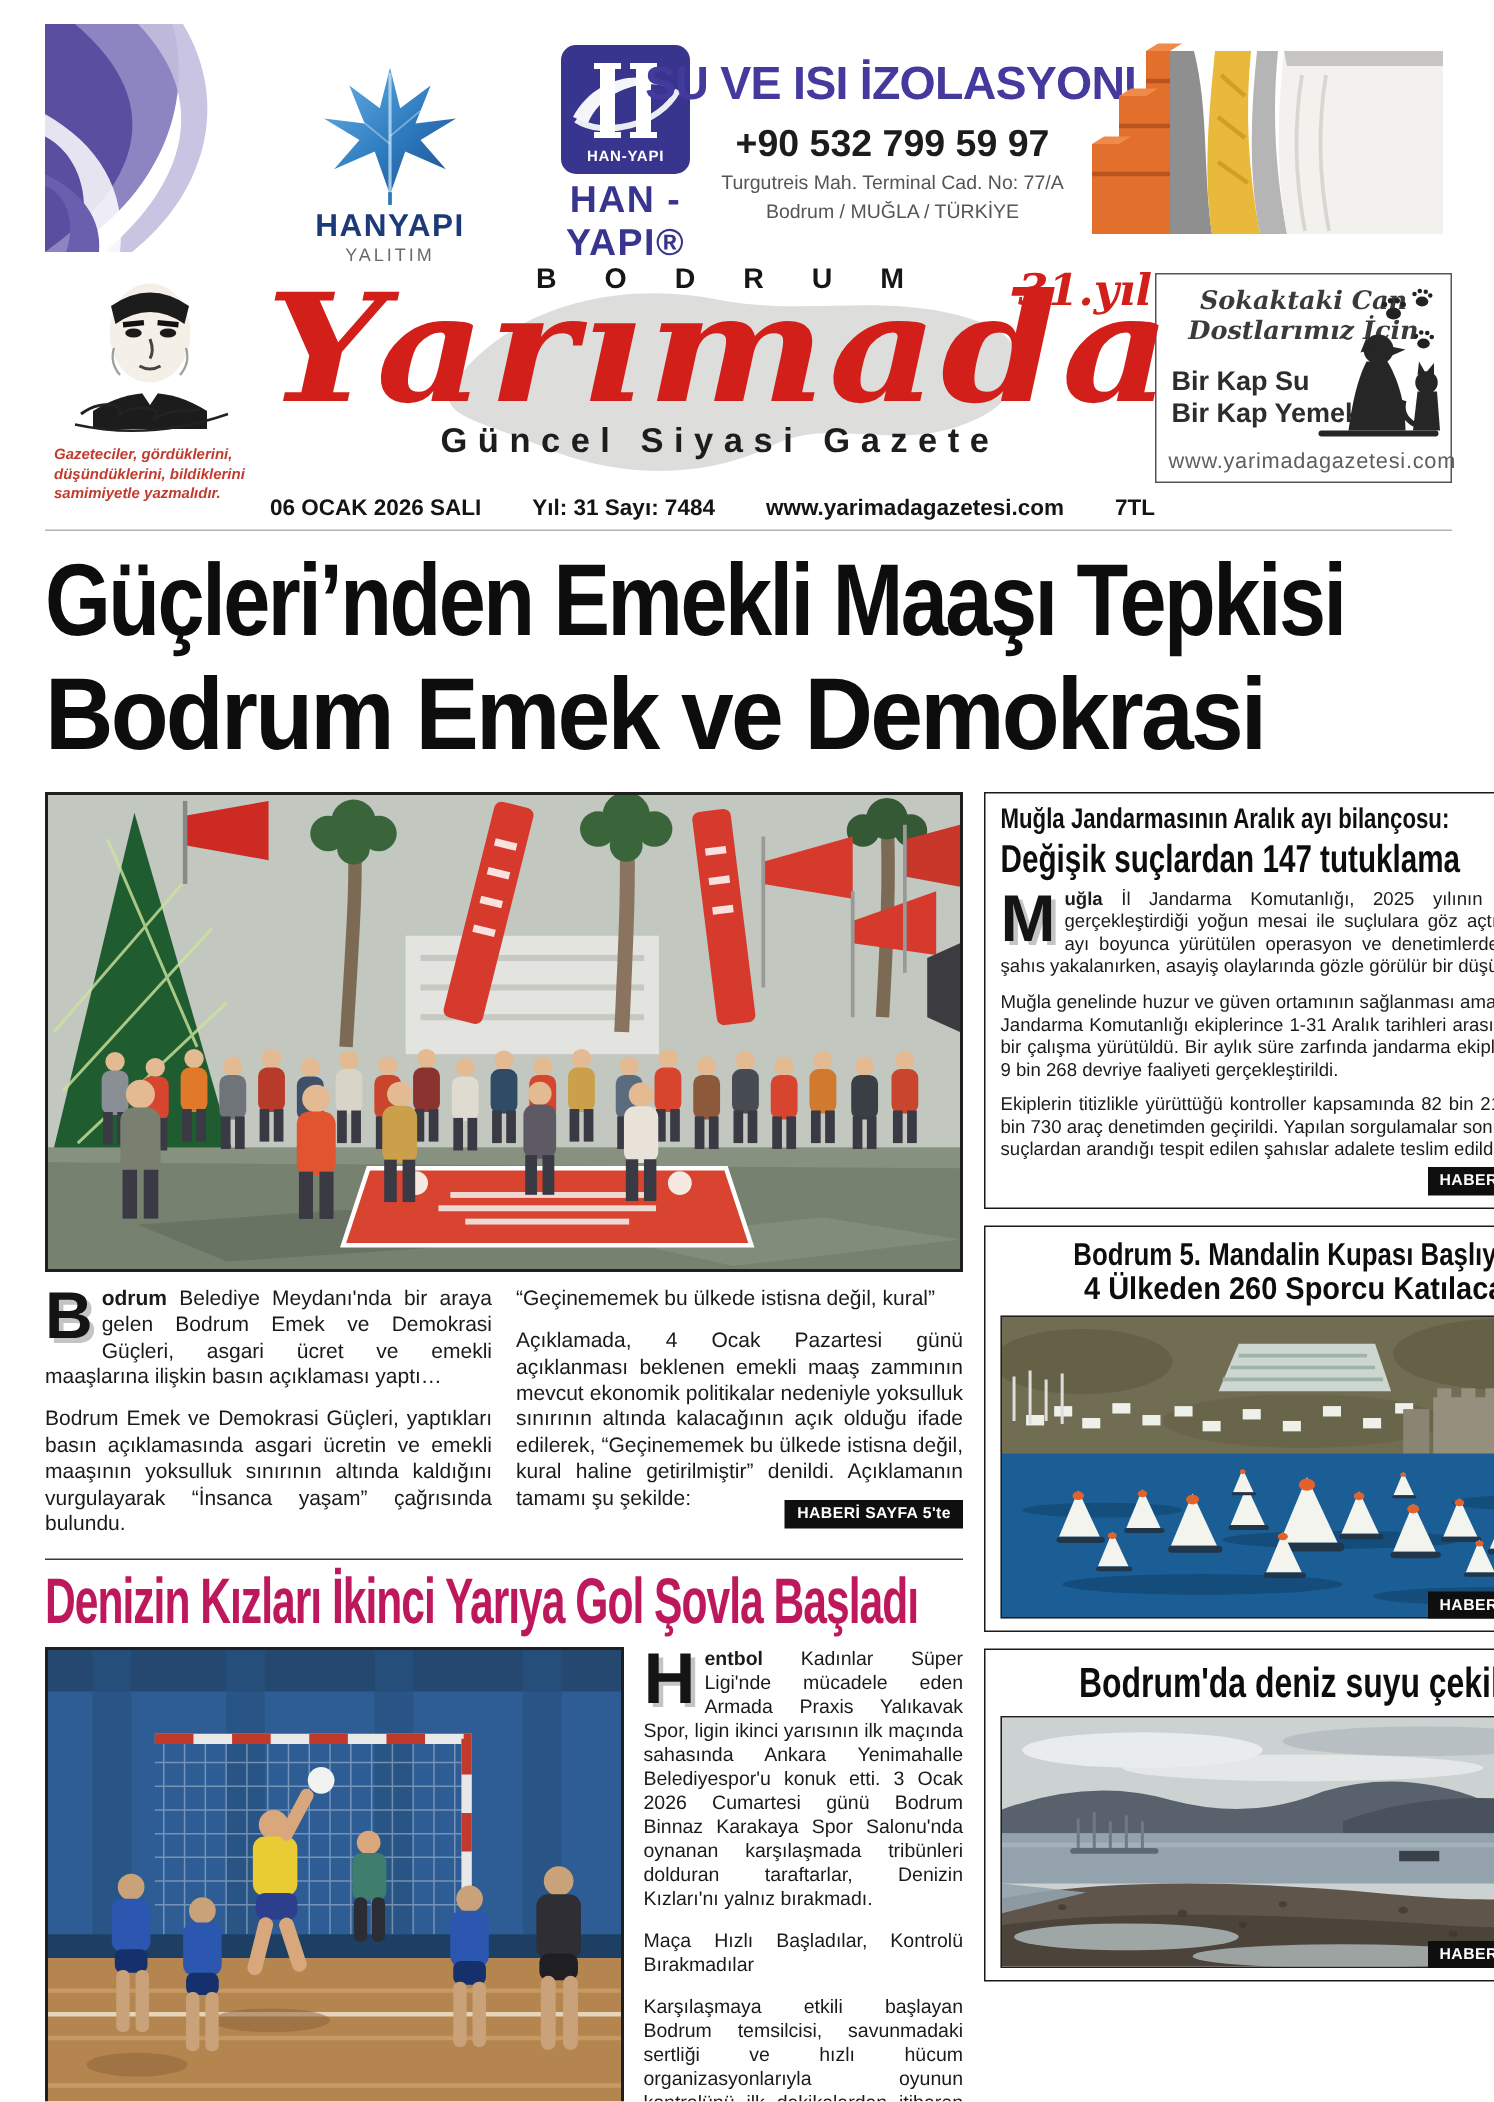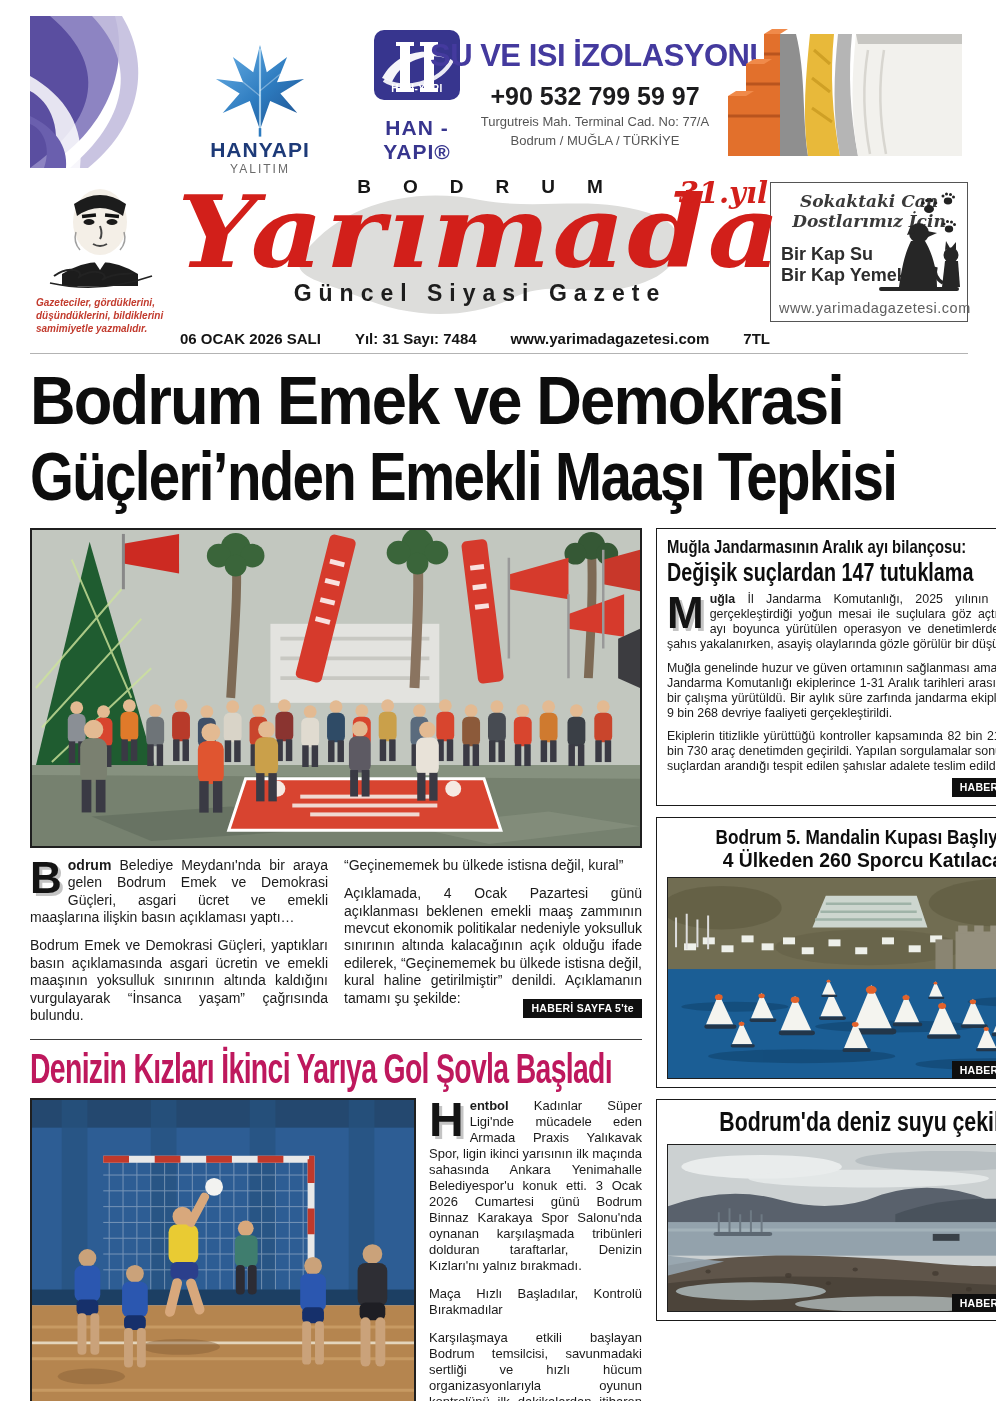--- a/index.html
+++ b/index.html
@@ -7,24 +7,24 @@
   .page { position:relative; width:996px; height:1401px; background:#fff; overflow:hidden; margin:0 auto; }
 
   
   .ad-banner { position:absolute; left:30px; top:16px; width:938px; height:152px; }
   .ad-swirl { position:absolute; left:0; top:0; width:185px; height:152px; }
   .hanyapi-brand { position:absolute; left:150px; top:24px; width:160px; text-align:center; }
   .hanyapi-leaf { width:104px; height:100px; }
   .hanyapi-name { font-size:21px; font-weight:bold; color:#1d3a78; letter-spacing:1px; margin-top:-6px; }
   .hanyapi-sub { font-size:12px; color:#6a6a6a; letter-spacing:2px; }
   .logo2 { position:absolute; left:322px; top:14px; width:130px; text-align:center; }
-  .logo-square { position:relative; width:86px; height:70px; margin:0 auto; background:#37358e; border-radius:10px; }
+  .logo-square { position:relative; width:86px; height:86px; margin:0 auto; background:#37358e; border-radius:10px; }
   .logo-square svg { position:absolute; inset:0; }
   .logo-square-label { position:absolute; left:0; right:0; bottom:6px; color:#fff; font-size:10px; font-weight:bold; letter-spacing:.5px; }
-  .logo2-name { margin-top:16px; font-size:21px; font-weight:bold; color:#37358e; letter-spacing:1px; }
+  .logo2-name { margin-top:3px; font-size:25px; font-weight:bold; color:#37358e; letter-spacing:1px; }
   .ad-text { position:absolute; left:400px; top:22px; width:330px; text-align:center; }
   .ad-title { font-size:31px; font-weight:bold; color:#443a9e; letter-spacing:-.5px; white-space:nowrap; }
   .ad-phone { font-size:25px; font-weight:bold; color:#1c1c1e; margin-top:8px;text-align:center; }
   .ad-addr { font-size:13px; color:#555; margin-top:3px; line-height:1.2; }
   .wall-graphic { position:absolute; right:0; top:4px; width:250px; height:140px; }
 
   
   .masthead { position:absolute; left:30px; top:176px; width:938px; height:178px; border-bottom:1px solid #b3b3b3; }
   .ataturk { position:absolute; left:6px; top:6px; width:140px; }
   .ataturk-quote { margin-top:2px; font-size:10px; font-style:italic; font-weight:bold; color:#c23b2e; line-height:1.3; }
@@ -224,22 +224,22 @@
     </div>
     <div class="date-row">
       <span>06 OCAK  2026 SALI</span>
       <span>Yıl: 31 Sayı: 7484</span>
       <span>www.yarimadagazetesi.com</span>
       <span>7TL</span>
     </div>
   </section>
 
   <section class="headline-block">
+    <div class="main-headline"><span class="cndB">Güçleri’nden Emekli Maaşı Tepkisi</span></div>
     <div class="main-headline"><span class="cndA">Bodrum Emek ve Demokrasi</span></div>
-    <div class="main-headline"><span class="cndB">Güçleri’nden Emekli Maaşı Tepkisi</span></div>
   </section>
 
   <div class="main">
 
     <div class="col-left">
       <div class="photo-frame photo-main">
         <svg viewBox="0 0 612 320" preserveAspectRatio="none">
           <defs>
             <g id="pp">
               <circle cx="0" cy="-20" r="6.5" fill="#e3ba92"></circle>

